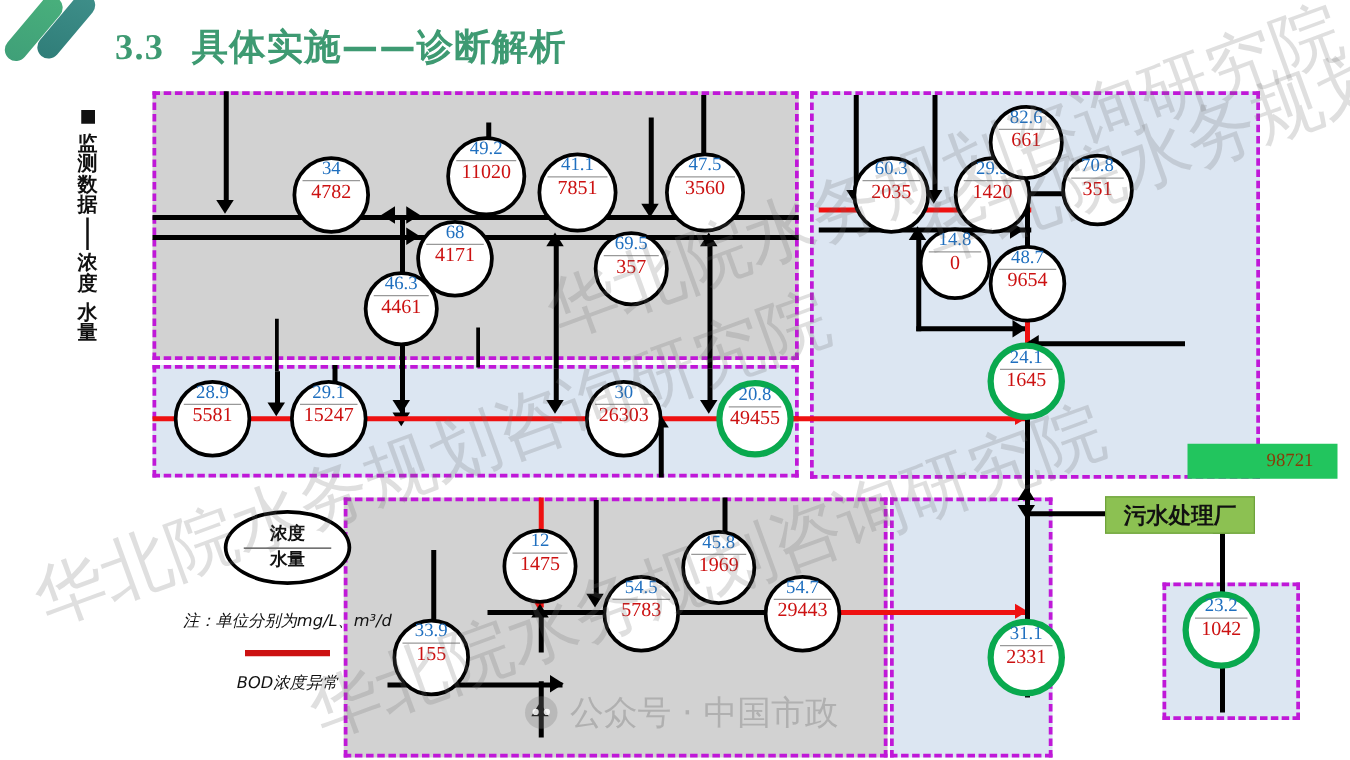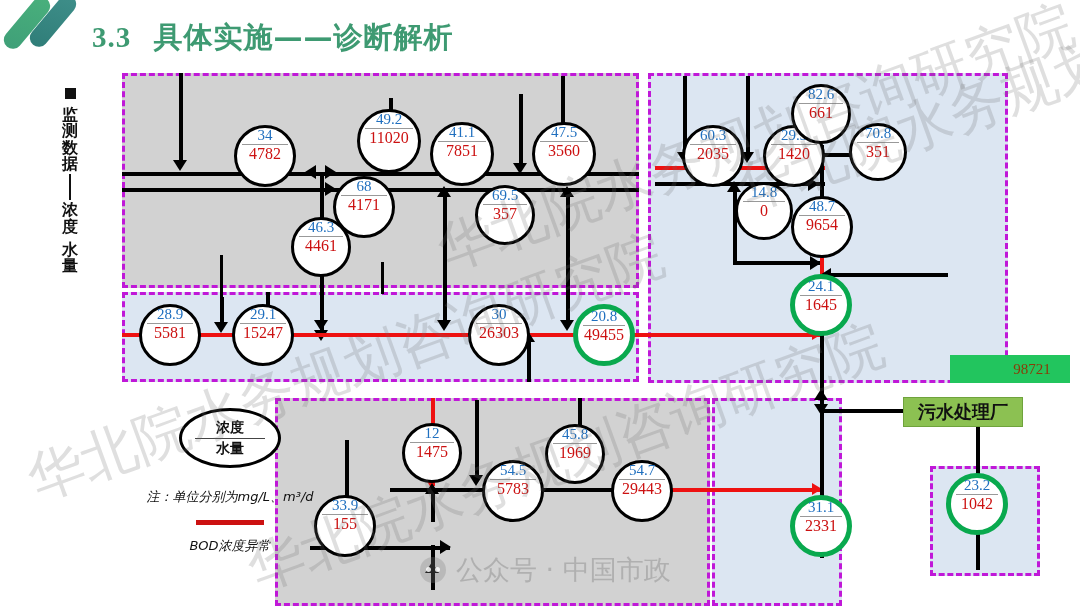--- a/index.html
+++ b/index.html
@@ -421,21 +421,21 @@
     <span class="bot">2331</span>
   </div>
   <div class="node green" style="left:946px;top:473px;width:62px;height:62px;">
     <span class="top">23.2</span>
     <span class="sep"></span>
     <span class="bot">1042</span>
   </div>
 
   <div class="obox" style="left:950px;top:355px;width:76px;height:28px;">98721</div>
 
-  <div class="gbox" style="left:903px;top:397px;width:118px;height:28px;">污水处理厂</div>
+  <div class="gbox" style="left:884px;top:397px;width:118px;height:28px;">污水处理厂</div>
 
   <div class="legend">
     <div class="ell">
       <span class="l1">浓度</span>
       <span class="bar"></span>
       <span class="l1">水量</span>
     </div>
     <div class="note">注：单位分别为mg/L、m³/d</div>
     <div class="redline"></div>
     <div class="cap">BOD浓度异常</div>

